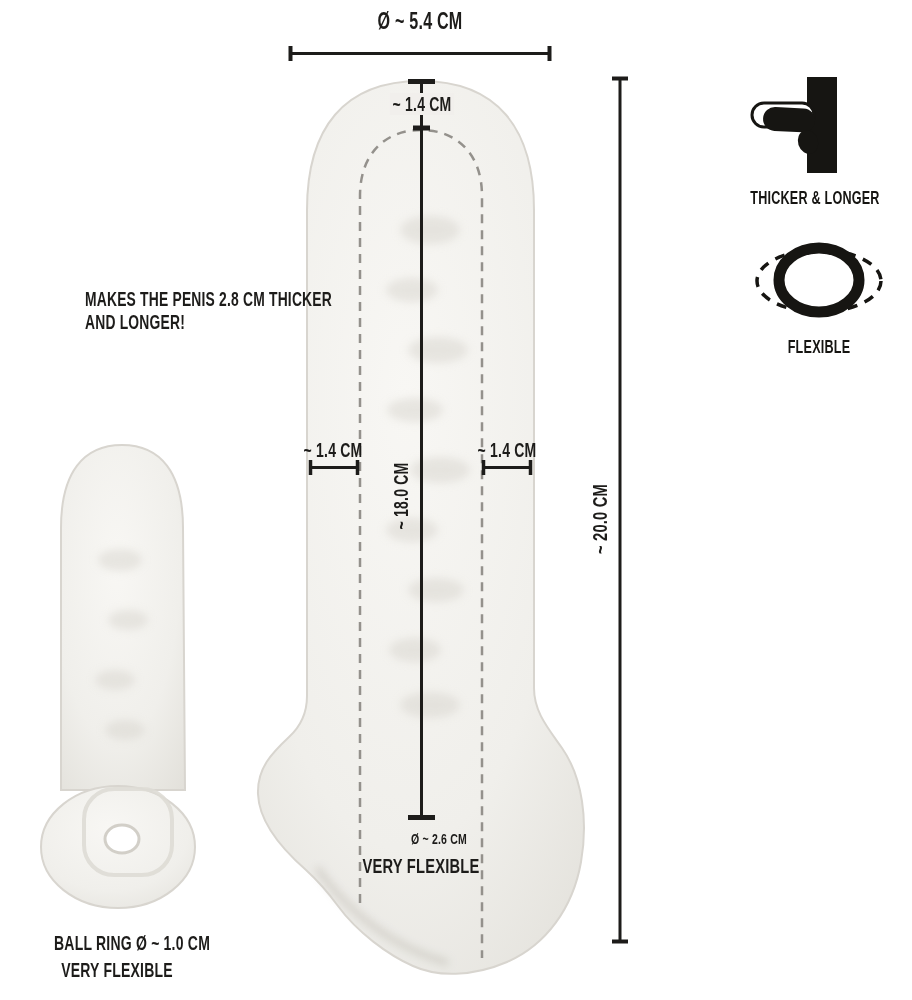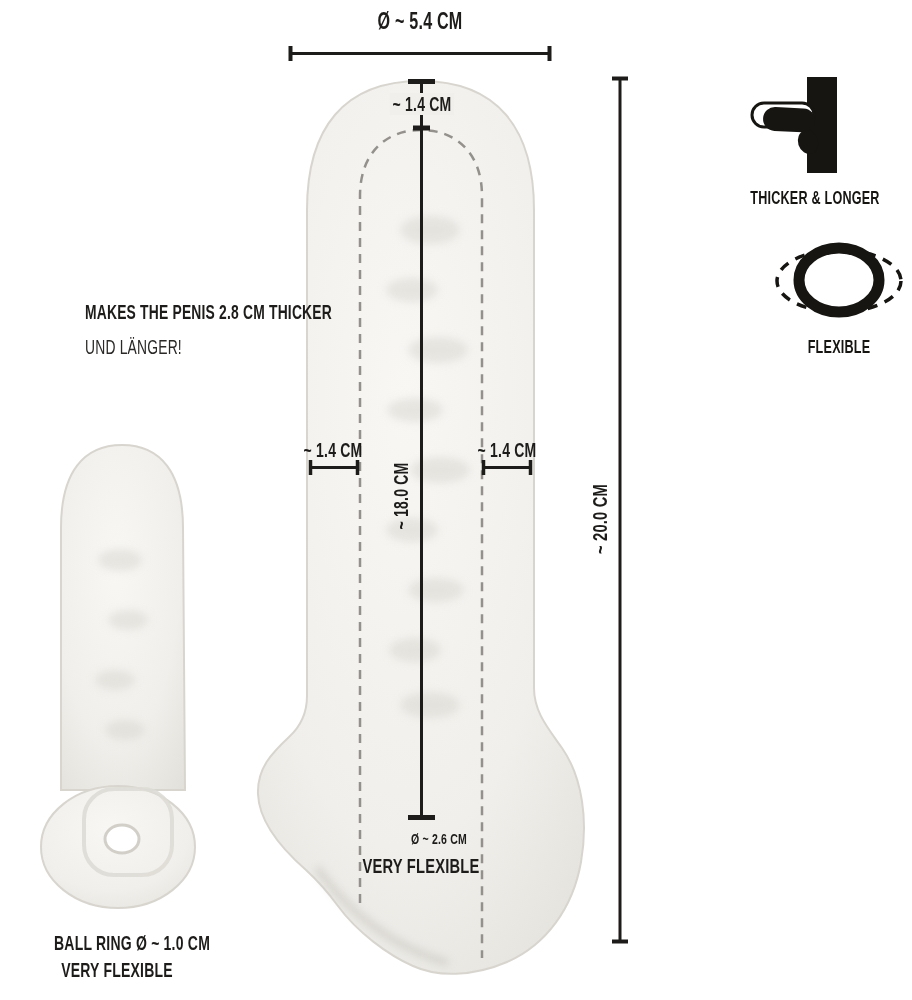--- a/index.html
+++ b/index.html
@@ -10,21 +10,21 @@
   svg{display:block;}
   .layer{position:absolute;left:0;top:0;}
   .lbl{
     position:absolute;font-weight:bold;white-space:nowrap;color:#1d1c1a;
     transform:translate(-50%,-50%);text-align:center;line-height:1.1;
   }
   .lbl.rot{transform:translate(-50%,-50%) rotate(-90deg);}
   .cond{display:inline-block;transform:scaleX(0.70);transform-origin:50% 50%;letter-spacing:0.3px;}
   .cond-l{display:inline-block;transform:scaleX(0.66);transform-origin:0 50%;letter-spacing:0.3px;}
   .tipbg{background:#f1efec;padding:0 4px;}
-  .desc{position:absolute;left:85px;top:300px;}
+  .desc{position:absolute;left:85px;top:287px;}
   .desc .en{font-size:21px;font-weight:bold;line-height:23px;}
   .desc .de{font-size:21px;font-weight:normal;line-height:30px;color:#2a2927;}
   .desc .gap{height:9px;}
   .feature{position:absolute;text-align:left;}
   .feature .flabel{position:absolute;left:50%;transform:translateX(-50%);font-weight:bold;font-size:18px;white-space:nowrap;color:#161512;}
 </style>
 </head>
 <body>
 
 <div class="canvas">
@@ -105,35 +105,35 @@
   <div class="lbl" style="left:507px;top:450px;font-size:20px;"><span class="cond">~ 1.4 CM</span></div>
   <div class="lbl rot" style="left:401px;top:496px;font-size:20px;"><span class="cond">~ 18.0 CM</span></div>
   <div class="lbl rot" style="left:600px;top:519px;font-size:21px;"><span class="cond">~ 20.0 CM</span></div>
   <div class="lbl" style="left:439px;top:839px;font-size:15px;"><span class="cond">Ø ~ 2.6 CM</span></div>
   <div class="lbl" style="left:421px;top:866px;font-size:21px;"><span class="cond">VERY FLEXIBLE</span></div>
   <div class="lbl" style="left:132px;top:943px;font-size:20px;"><span class="cond">BALL RING Ø ~ 1.0 CM</span></div>
   <div class="lbl" style="left:117px;top:970px;font-size:20px;"><span class="cond">VERY FLEXIBLE</span></div>
 
   <div class="desc">
     <div class="en"><span class="cond-l">MAKES THE PENIS 2.8 CM THICKER</span></div>
+    <div class="en"><span class="cond-l">AND LONGER!</span></div>
     <div class="gap"></div>
-    <div class="de"><span class="cond-l">UND LÄNGER!</span></div>
   </div>
 
   <div class="feature" style="left:742px;top:66px;width:146px;height:145px;">
     <svg width="146" height="120" viewBox="0 0 146 120">
       <rect x="65" y="11" width="30" height="96" fill="#161512"></rect>
       <rect x="10" y="37" width="62" height="24" rx="12" fill="#ffffff" stroke="#161512" stroke-width="3"></rect>
       <rect x="21" y="43" width="52" height="24" rx="12" fill="#161512" transform="rotate(3 73 55)"></rect>
       <ellipse cx="66" cy="76" rx="10" ry="12" fill="#161512" transform="rotate(-18 66 76)"></ellipse>
     </svg>
     <div class="flabel" style="top:122px;"><span class="cond">THICKER &amp; LONGER</span></div>
   </div>
 
-  <div class="feature" style="left:769px;top:233px;width:140px;height:130px;">
+  <div class="feature" style="left:749px;top:233px;width:140px;height:130px;">
     <svg width="140" height="100" viewBox="0 0 140 100">
       <ellipse cx="70" cy="48" rx="62" ry="31" fill="none" stroke="#161512" stroke-width="3.5" stroke-dasharray="10 8"></ellipse>
       <ellipse cx="70" cy="47" rx="40" ry="32" fill="#ffffff" stroke="#161512" stroke-width="11"></ellipse>
     </svg>
     <div class="flabel" style="top:104px;"><span class="cond">FLEXIBLE</span></div>
   </div>
 
 </div>
 
 </body></html>

